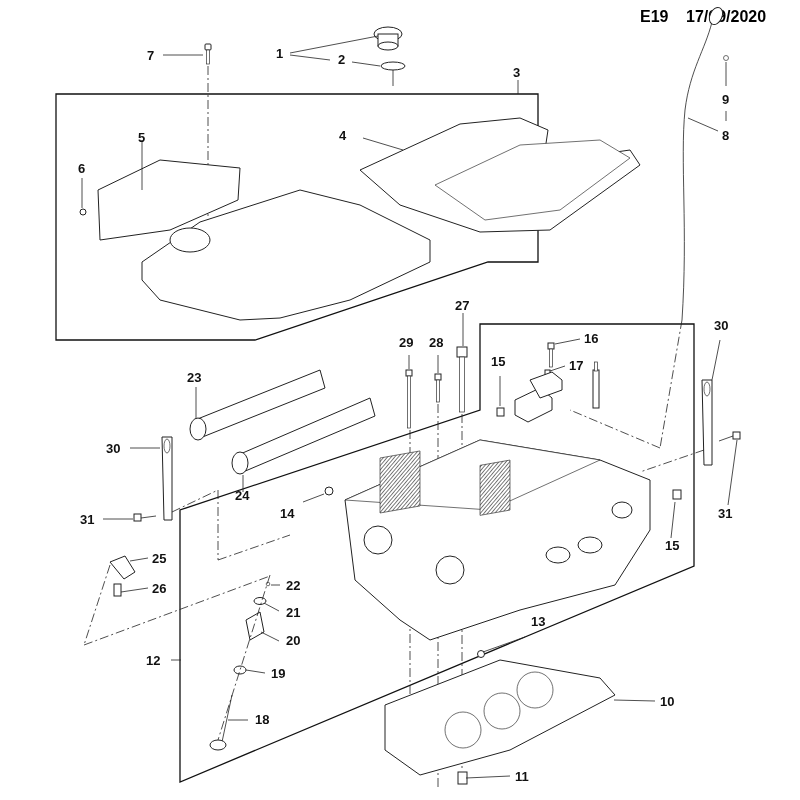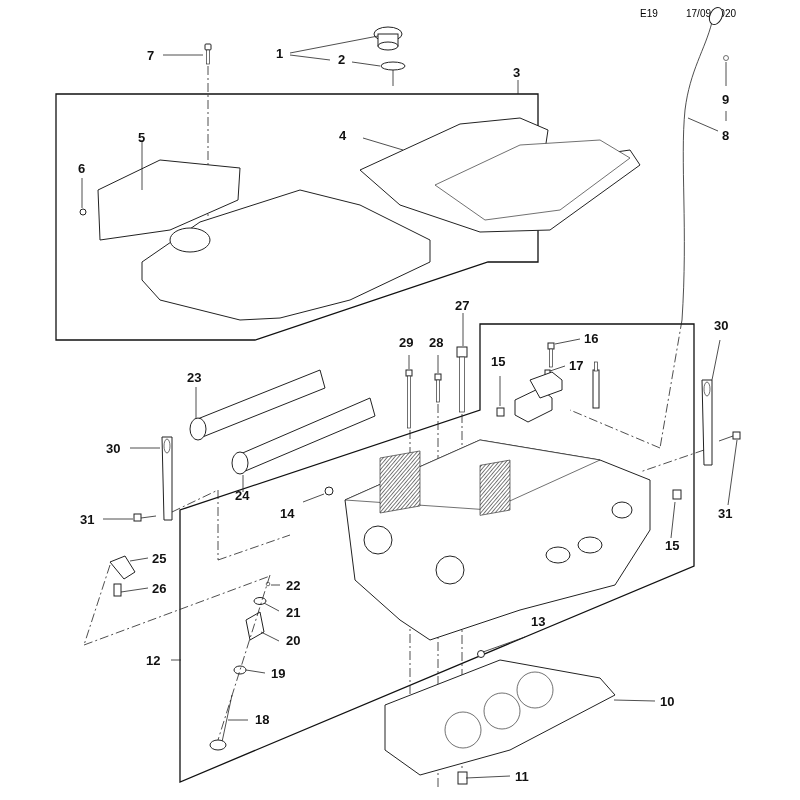--- a/index.html
+++ b/index.html
@@ -1,18 +1,18 @@
 <!DOCTYPE html>
 <html><head>
 <meta charset="utf-8">
 <style>
   html, body { margin:0; padding:0; background:#ffffff; }
   body { width:800px; height:800px; position:relative; overflow:hidden;
          font-family:"Liberation Sans", sans-serif; color:#000; }
-  .hdr { position:absolute; font-size:10px; font-weight:normal; }
+  .hdr { position:absolute; font-size:16px; font-weight:bold; }
   #diagram { position:absolute; left:0; top:0; width:800px; height:800px; }
   .callout { font-family:"Liberation Sans", sans-serif; font-size:13px; font-weight:bold; fill:#111; }
   .frame { fill:none; stroke:#111; stroke-width:1.3; }
   .lead { stroke:#222; stroke-width:0.8; fill:none; }
   .dash { stroke:#222; stroke-width:0.8; fill:none; stroke-dasharray:9 3 2 3; }
   .part { fill:#fff; stroke:#222; stroke-width:1; }
   .part-thin { fill:#fff; stroke:#333; stroke-width:0.7; }
   .hatch { fill:url(#hatch); stroke:#222; stroke-width:0.6; }
 </style>
 </head>

